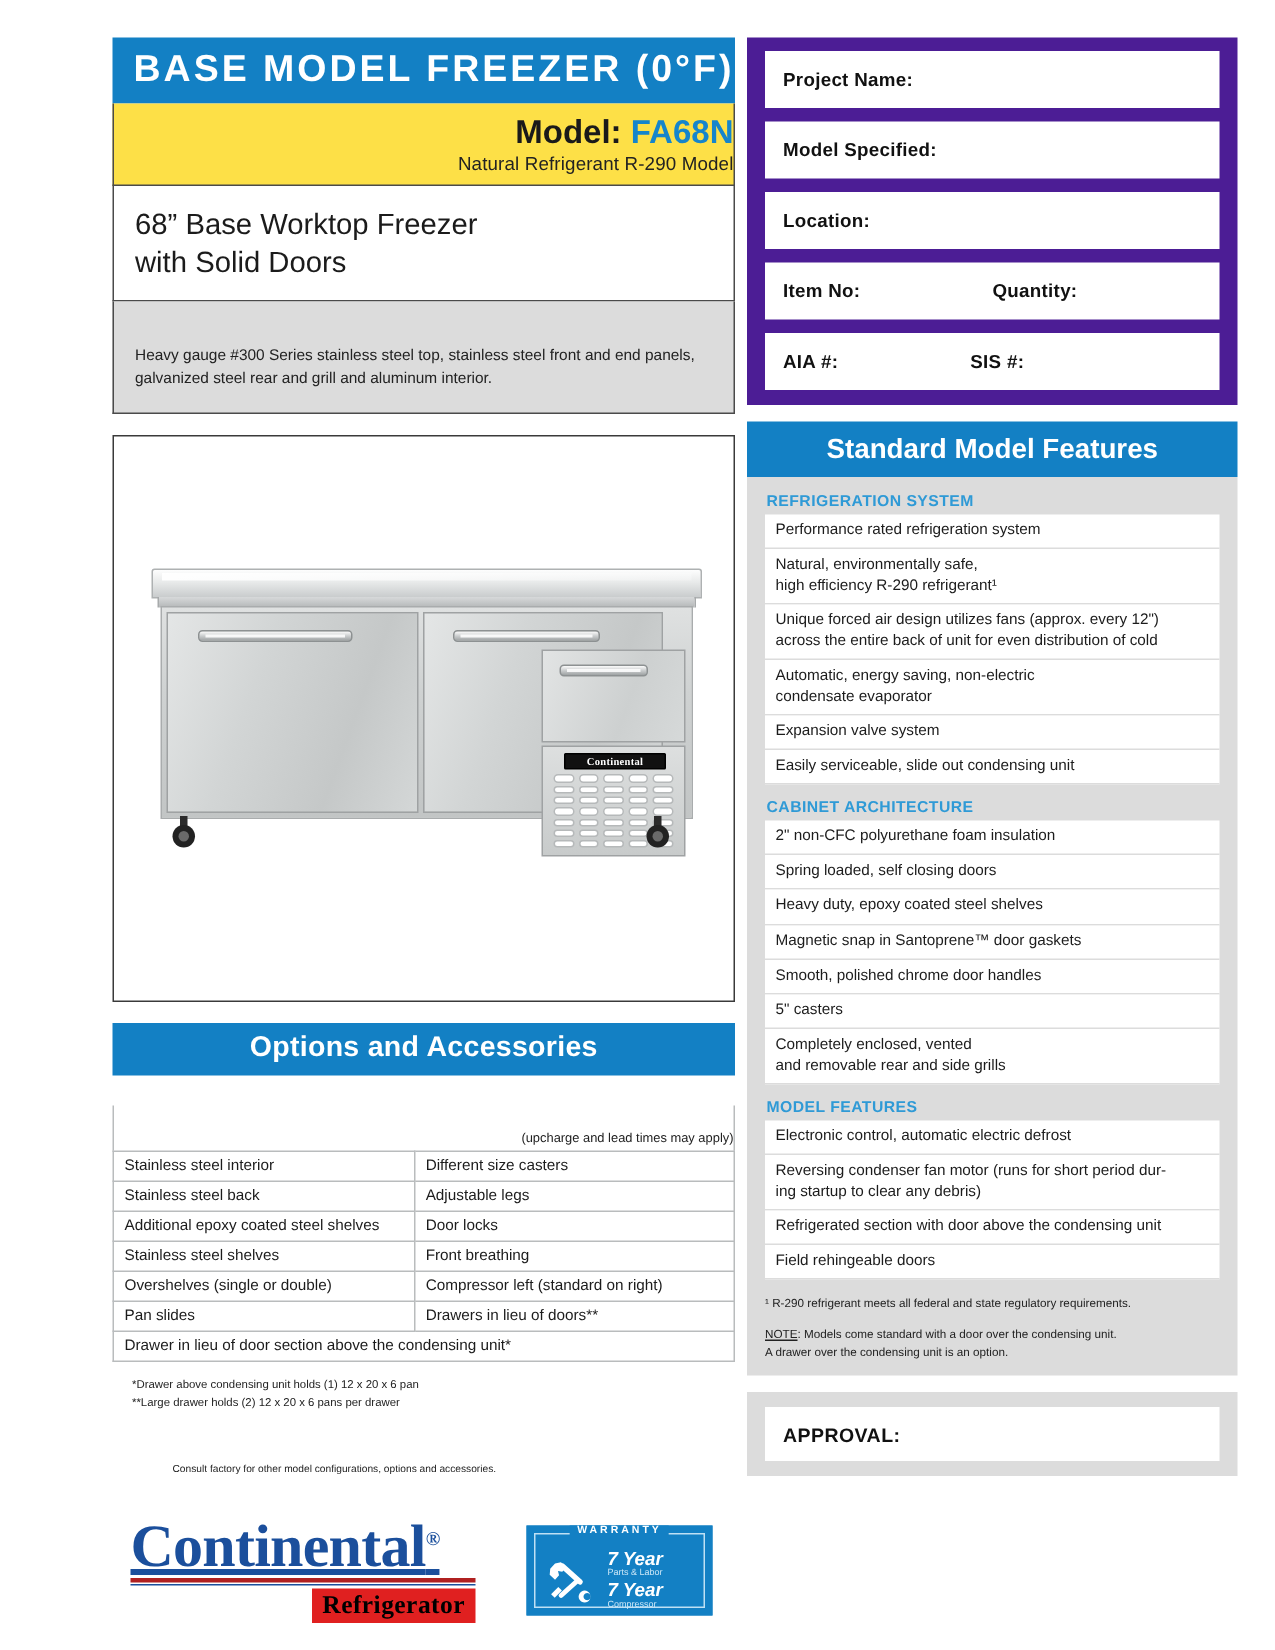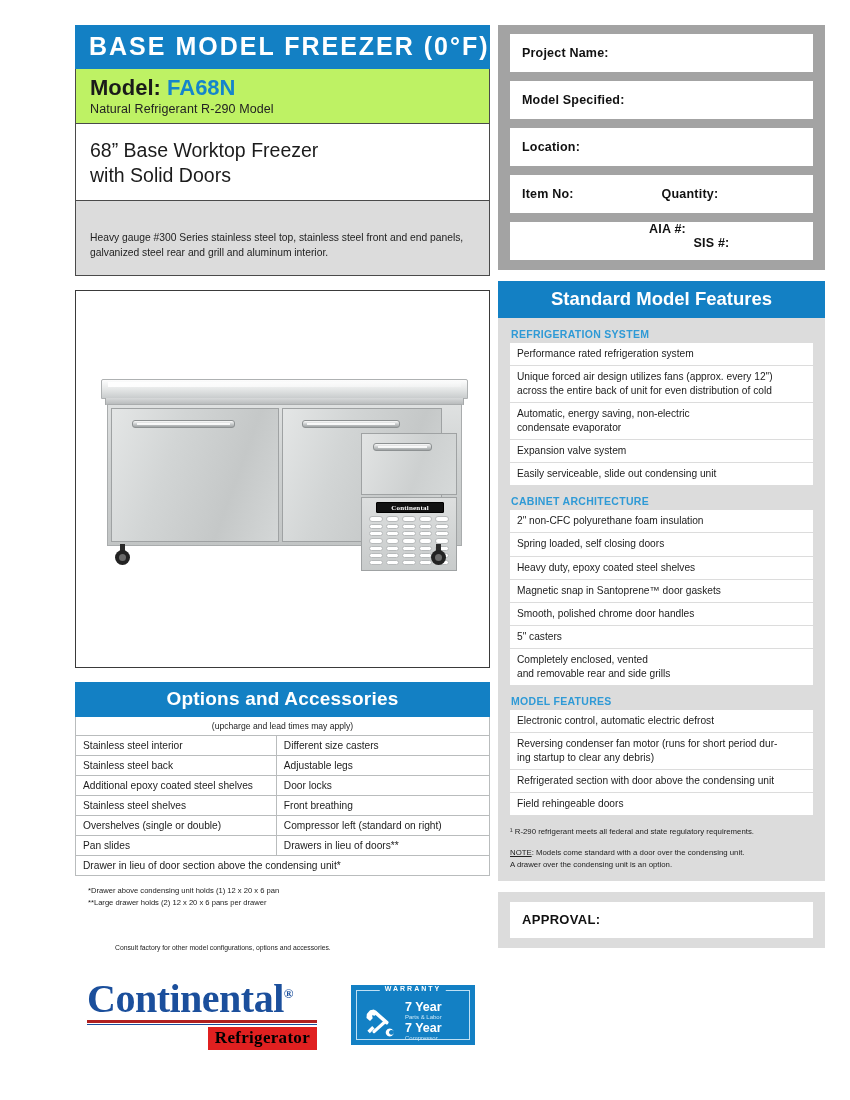--- a/index.html
+++ b/index.html
@@ -19,21 +19,21 @@
     background: #1380c4; color: #ffffff;
     font-size: 25px; font-weight: bold;
     letter-spacing: 2.0px;
     padding: 9px 0 10px 14px;
     line-height: 1.0;
     white-space: nowrap;
   }
 
   .model-box {
     border: 1.5px solid #4a4a4a; border-top: none;
-    padding: 7px 16px 7px 14px; background:#bef264;
+    padding: 7px 0 7px 14px; background:#fde047;text-align:right;
   }
   .model-line { font-size: 22px; font-weight: bold; line-height: 1.12; }
   .model-line .mv { color: #1585cb; }
   .model-sub { font-size: 12.5px; color: #222; margin-top: 1px; letter-spacing:.1px;}
 
   .title-box {
     border: 1.5px solid #4a4a4a; border-top: none;
     background: #fff; padding: 14px 0 12px 14px;
   }
   .title-box .tl { font-size: 19.5px; line-height: 1.28; color:#1b1b1b; }
@@ -119,70 +119,71 @@
   .c1{ left:14px; top:165px; }
   .c2{ left:330px; top:165px; }
 
   
   .opt-banner {
     margin-top: 14px; background:#1380c4; color:#fff;
     text-align:center; font-size:19px; font-weight:bold;
     padding:6px 0 7px; letter-spacing:.2px;
   }
   .opt-note {
-    text-align:center; font-size:8.6px; padding:4px 0 4px;
+    text-align:right; font-size:8.6px; padding:16px 0 4px;
     border-left:1px solid #b9bcbd; border-right:1px solid #b9bcbd;
     color:#222;
+    margin-top:20px;
   }
   table.opts { width:100%; border-collapse:collapse; }
   table.opts td {
     border:1px solid #b9bcbd; font-size:10.2px; padding:3.5px 0 3.5px 7px;
     color:#1c1c1c; height:20px;
   }
   table.opts td.l { width:48.5%; }
   .fn { font-size:7.6px; line-height:1.5; margin-top:9px; padding-left:13px; color:#222;}
   .consult { font-size:6.8px; margin-top:36px; padding-left:40px; color:#222; }
 
   
   .logo-row { margin-top:28px; display:flex; align-items:center; gap:34px; padding-left:12px;}
   .cont-logo { position:relative; width:230px; }
   .cont-word {
     font-family:"Liberation Serif", serif; font-size:40px; font-weight:bold;
-    color:#1b4f9c; letter-spacing:-.5px; line-height:1;
+    color:#1b4f9c; letter-spacing:-.5px; line-height:1;text-decoration:underline;
   }
   .cont-word sup { font-size:13px; vertical-align:super; }
   .cont-rule { height:3px; background:#b02020; margin-top:1px; width:230px; }
   .cont-rule2 { height:1px; background:#1b4f9c; margin-top:1px; width:230px; }
   .cont-ref {
     margin-top:2px; margin-left:96px; display:inline-block;
     background:#e02020; color:#000000; font-family:"Liberation Serif",serif;
     font-weight:bold; font-size:17px; padding:1px 7px 2px; letter-spacing:.3px;
   }
   .warranty {
     width:124px; height:60px; background:#1380c4; border:2px solid #1380c4;
     position:relative; color:#fff; padding:3px;
   }
   .warranty .inner { border:1.5px solid #bfe0f4; width:100%; height:100%; position:relative;}
   .w-title {
     position:absolute; top:-6px; left:50%; transform:translateX(-50%);
     background:#1380c4; padding:0 5px; font-size:7px; font-weight:bold; letter-spacing:2px;
   }
   .w-tools { position:absolute; left:7px; top:15px; width:34px; height:32px; }
   .w-txt { position:absolute; left:48px; top:10px; }
-  .w-big { font-size:12.5px; font-weight:bold; line-height:1.05; }
+  .w-big { font-size:12.5px; font-weight:bold; line-height:1.05;font-style:italic; }
   .w-sm { font-size:6px; color:#cde8f8; margin-bottom:2px; }
 
   
   .right-col { position:absolute; left:498px; top:25px; width:327px; }
-  .gray-panel { background:#a3a3a3; padding:9px 12px 10px; }
+  .gray-panel { background:#4c1d95; padding:9px 12px 10px; }
   .field {
     background:#fff; height:38px; margin-bottom:9px; display:flex; align-items:center;
     padding-left:12px; font-size:12.5px; font-weight:bold; color:#111; letter-spacing:.2px;
   }
-  .field:last-child { margin-bottom:0;flex-direction:column; }
+  .field:last-child { margin-bottom:0; }
   .field .q { margin-left:88px; }
 
   .sm-banner {
     background:#1380c4; color:#fff; text-align:center; font-weight:bold;
     font-size:18.5px; padding:7px 0 8px; margin-top:11px;
   }
   .feat-panel { background:#dcdcdc; padding:8px 12px 10px; }
   .sect-head {
     color:#2f9ad6; font-weight:bold; font-size:10.5px; letter-spacing:.3px;
     margin:9px 0 3px 1px; text-transform:uppercase;
@@ -388,20 +389,21 @@
         <span class="q">SIS #:</span>
       </div>
     </div>
 
     <div class="sm-banner">Standard Model Features</div>
 
     <div class="feat-panel">
 
       <div class="sect-head">REFRIGERATION SYSTEM</div>
       <div class="frow">Performance rated refrigeration system</div>
+      <div class="frow">Natural, environmentally safe,<br>high efficiency R-290 refrigerant¹</div>
       <div class="frow">Unique forced air design utilizes fans (approx. every 12")<br>across the entire back of unit for even distribution of cold</div>
       <div class="frow">Automatic, energy saving, non-electric<br>condensate evaporator</div>
       <div class="frow">Expansion valve system</div>
       <div class="frow">Easily serviceable, slide out condensing unit</div>
 
       <div class="sect-head">CABINET ARCHITECTURE</div>
       <div class="frow">2" non-CFC polyurethane foam insulation</div>
       <div class="frow">Spring loaded, self closing doors</div>
       <div class="frow">Heavy duty, epoxy coated steel shelves</div>
       <div class="frow">Magnetic snap in Santoprene™ door gaskets</div>

